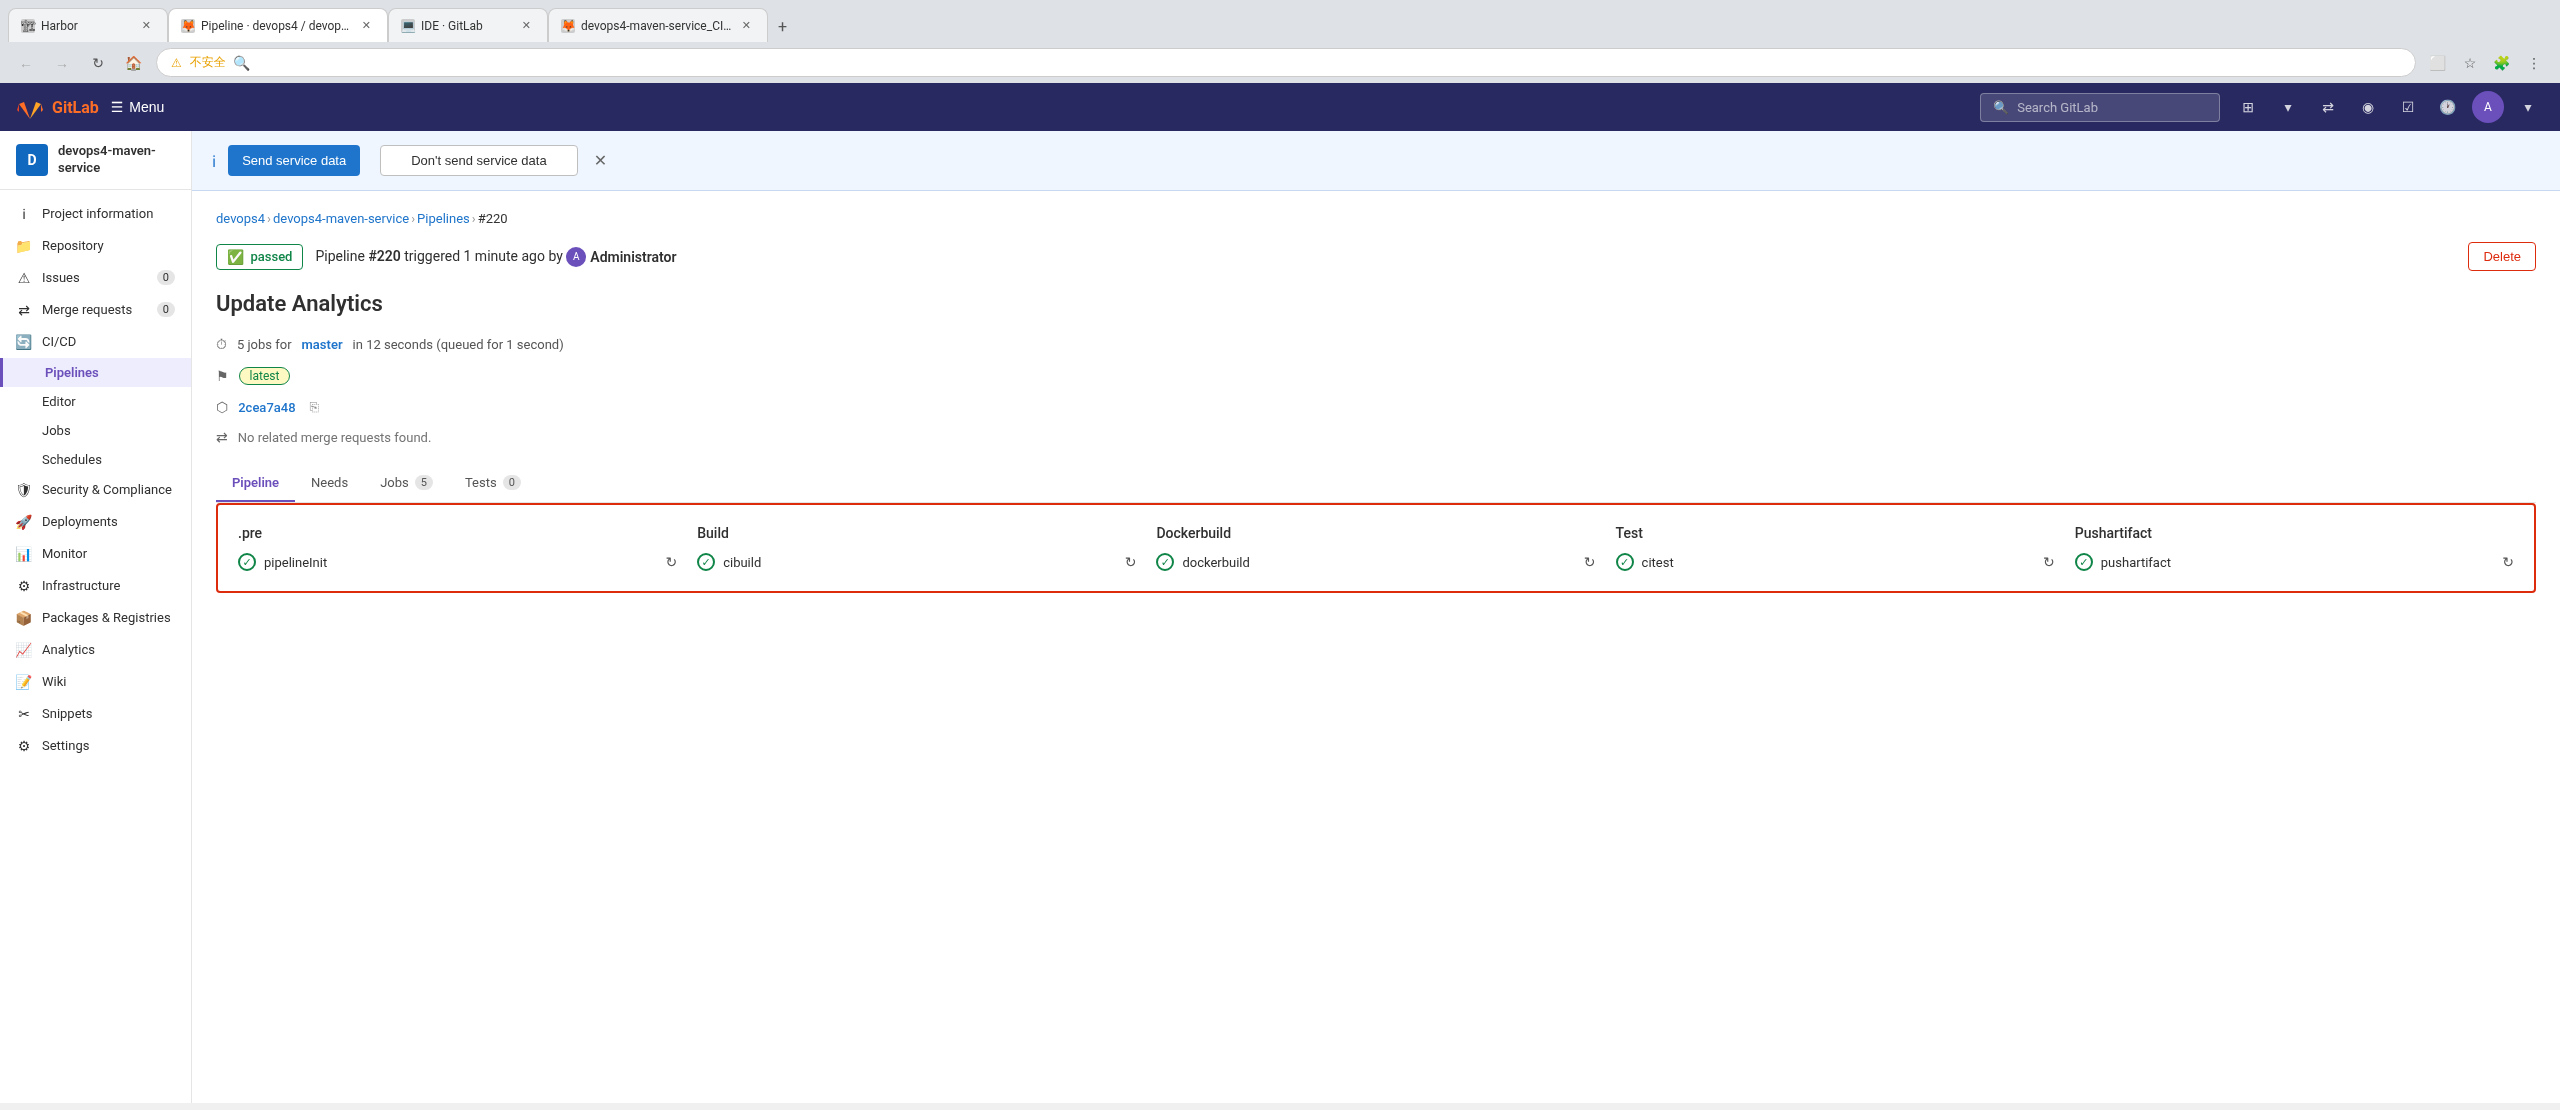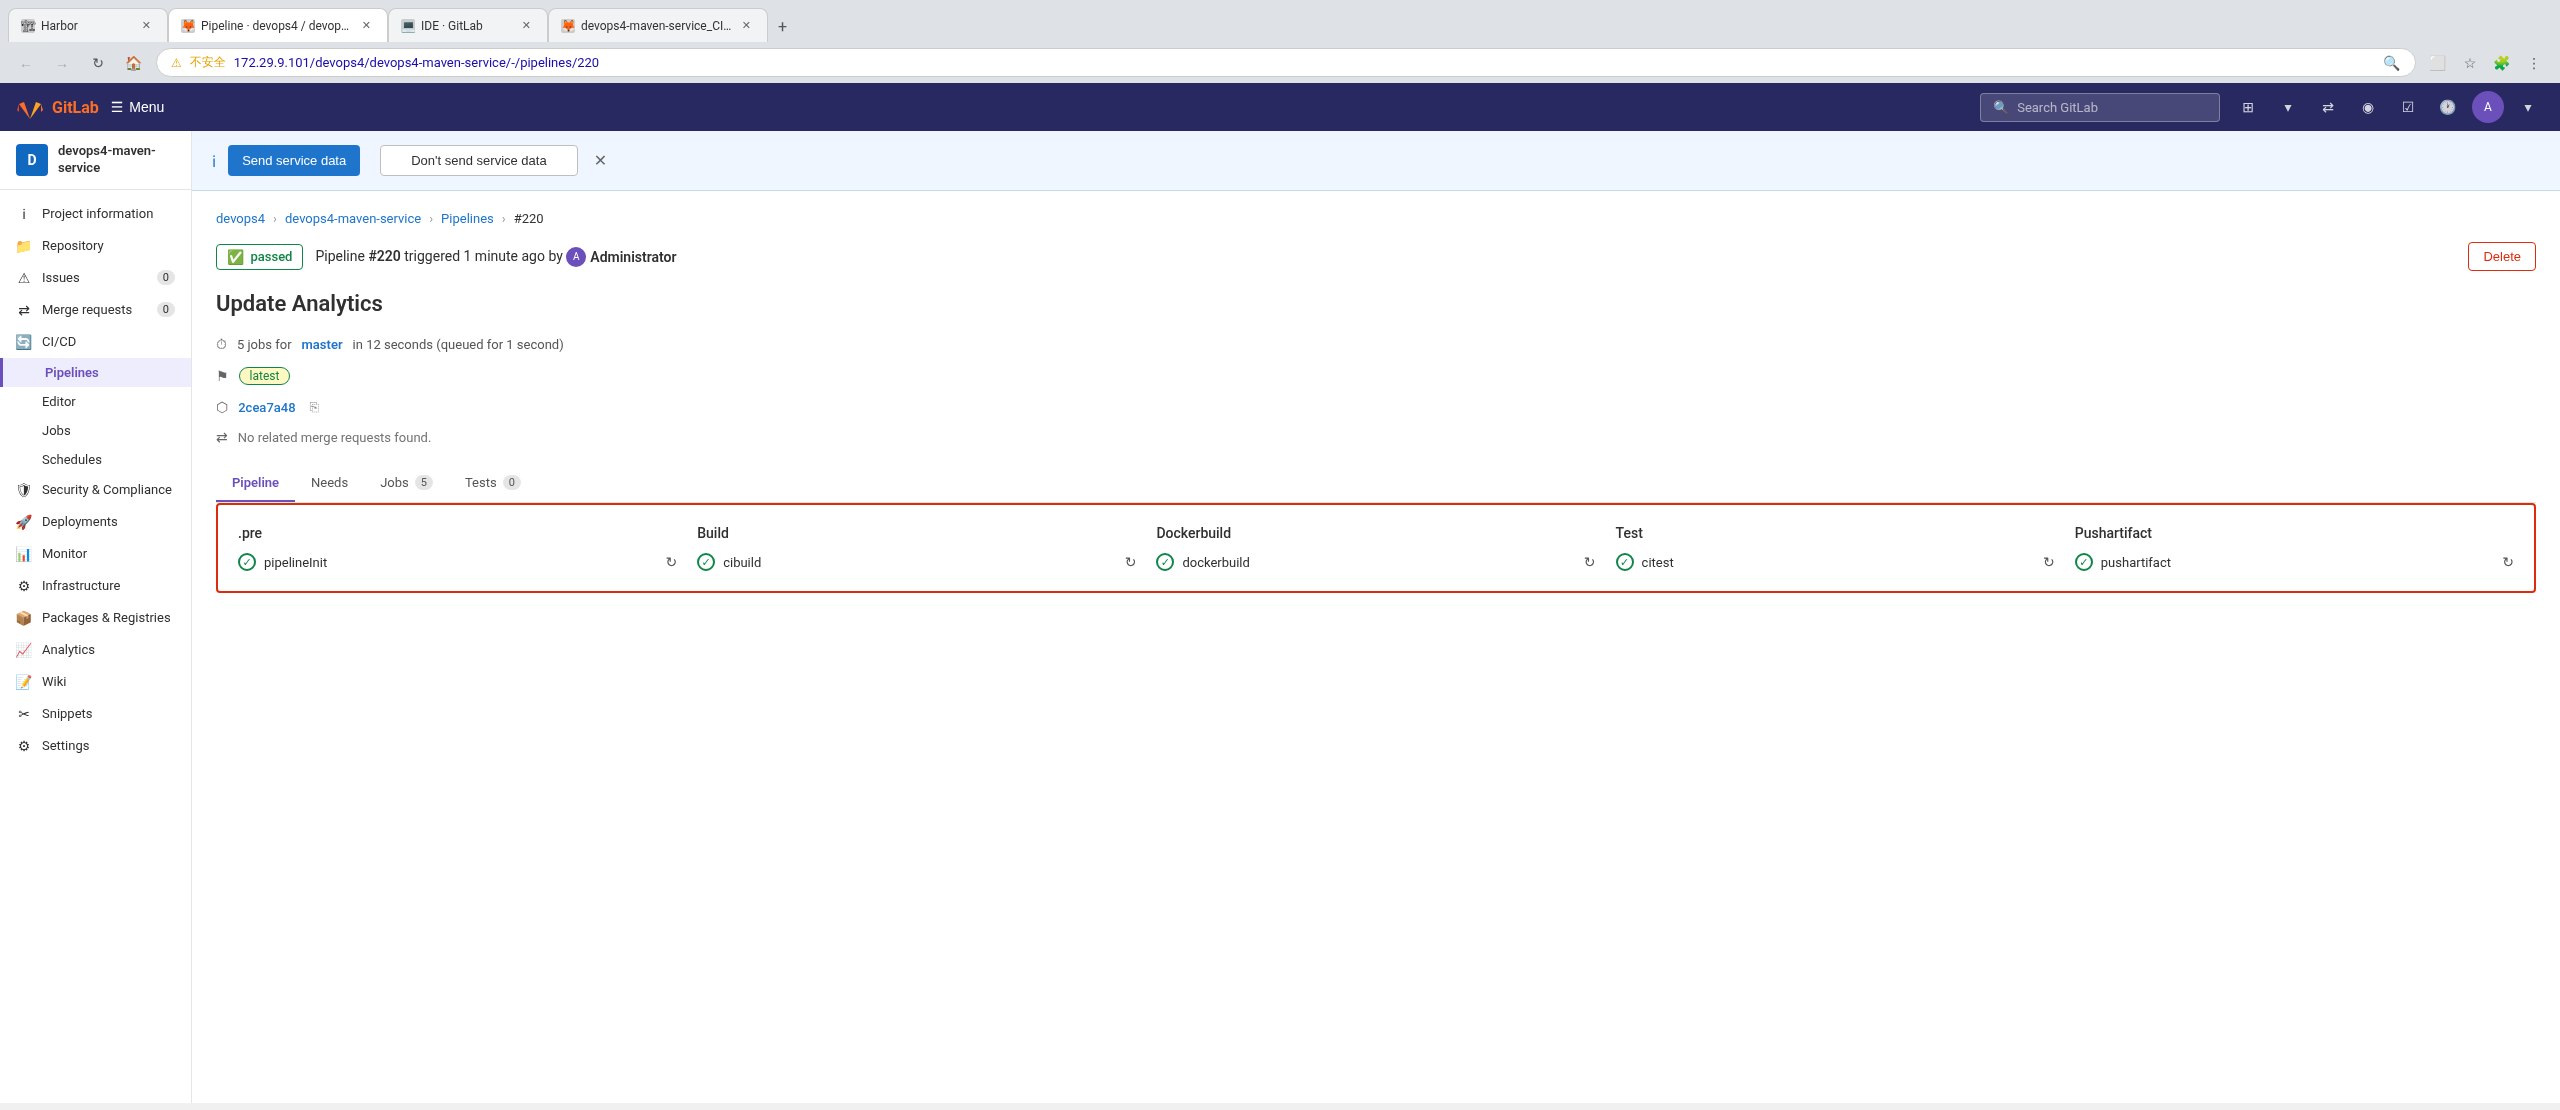--- a/index.html
+++ b/index.html
@@ -64,21 +64,21 @@
     .info-link { color: #1f75cb; text-decoration: underline; cursor: pointer; }
     .info-actions { display: flex; gap: 20px; }
     .btn-primary { background: #1f75cb; color: #fff; border: none; border-radius: 4px; padding: 7px 14px; font-size: 13px; cursor: pointer; }
     .btn-secondary { background: #fff; color: #303030; border: 1px solid #bfbfbf; border-radius: 4px; padding: 7px 30px; font-size: 13px; cursor: pointer; }
     .info-close { color: #666; cursor: pointer; font-size: 16px; padding: 4px; }
 
     
     .content-area { padding: 20px 24px; }
 
     
-    .breadcrumb { display: flex; align-items: center; gap: 8px; font-size: 13px; color: #666; margin-bottom: 16px; }
+    .breadcrumb { display: flex; align-items: center; gap: 2px; font-size: 13px; color: #666; margin-bottom: 16px; }
     .breadcrumb-link { color: #1f75cb; cursor: pointer; text-decoration: none; }
     .breadcrumb-sep { color: #999; }
     .breadcrumb-current { color: #333; }
 
     
     .pipeline-status-row { display: flex; align-items: center; gap: 12px; margin-bottom: 20px; }
     .status-badge { display: flex; align-items: center; gap: 6px; border: 1px solid #108548; border-radius: 4px; padding: 4px 10px; color: #108548; font-size: 13px; font-weight: 500; }
     .status-icon { font-size: 14px; }
     .pipeline-info { font-size: 14px; color: #303030; }
     .pipeline-number { font-weight: 600; }
@@ -146,21 +146,20 @@
     <span class="new-tab-btn">+</span>
   </div>
   <div class="address-bar-row">
     <div class="nav-btn disabled">←</div>
     <div class="nav-btn disabled">→</div>
     <div class="nav-btn">↻</div>
     <div class="nav-btn">🏠</div>
     <div class="address-bar">
       <span class="security-icon">⚠</span>
       <span style="font-size:12px;color:#e8a000;">不安全</span>
-      <span class="address-text">172.29.9.101/devops4/devops4-maven-service/-/pipelines/220</span>
       <span>🔍</span>
     </div>
     <div class="browser-actions">
       <div class="browser-action-btn">⬜</div>
       <div class="browser-action-btn">☆</div>
       <div class="browser-action-btn">🧩</div>
       <div class="browser-action-btn">⋮</div>
     </div>
   </div>
 </div>

